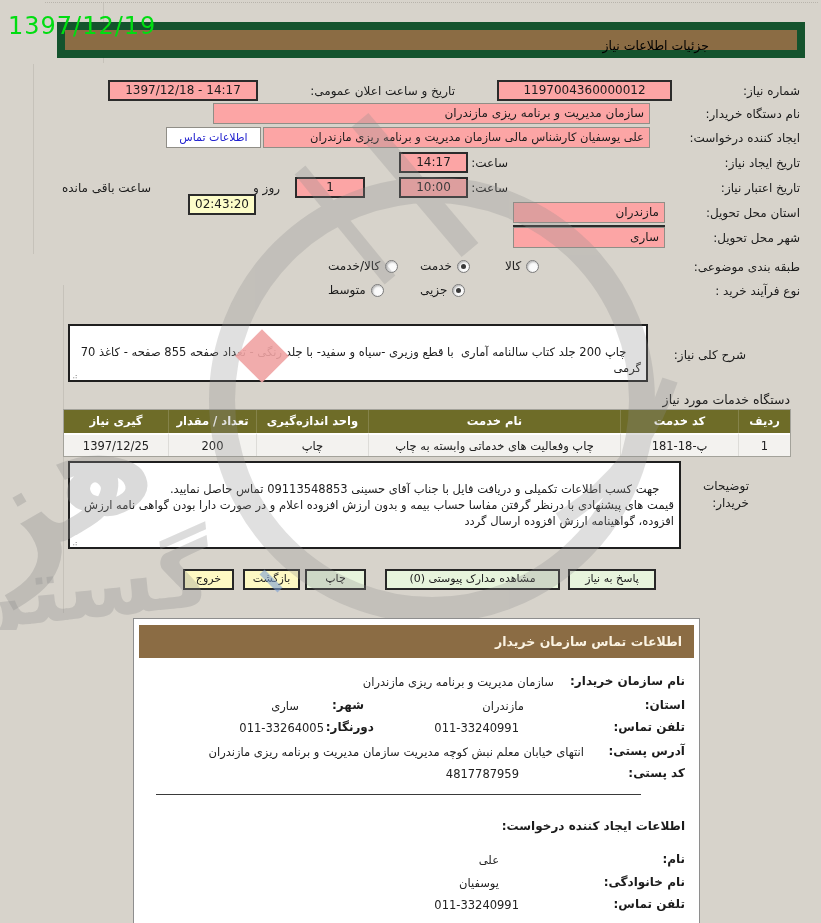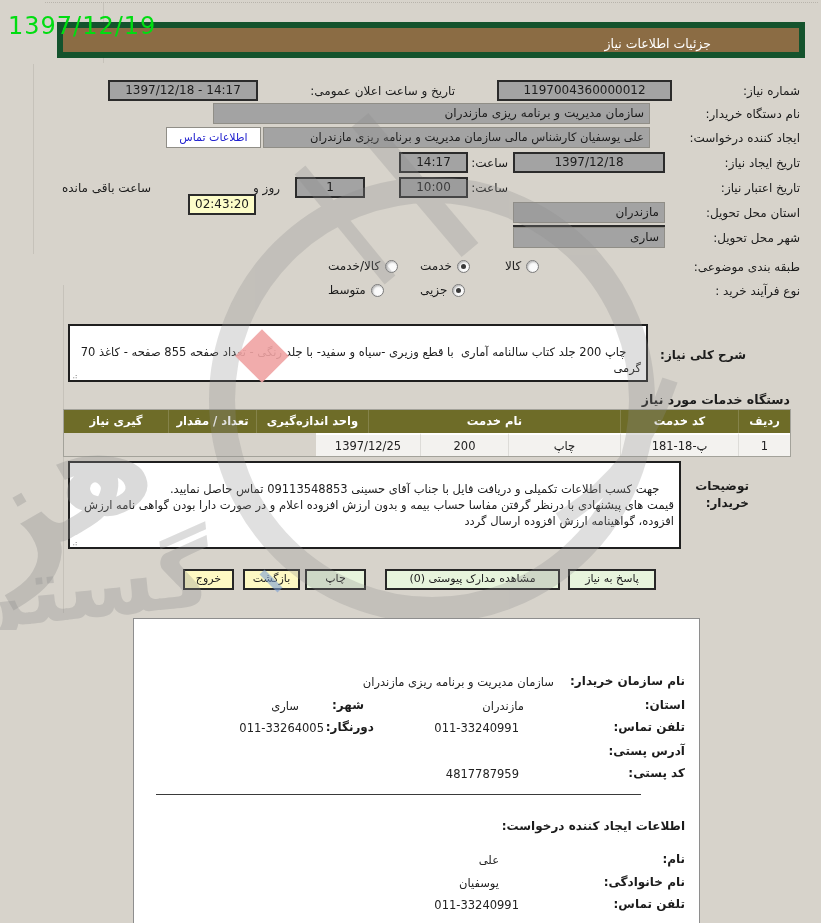--- a/index.html
+++ b/index.html
@@ -1,29 +1,29 @@
 <!DOCTYPE html>
 <html lang="fa" dir="rtl"><head>
 <meta charset="utf-8">
 <style>
   html,body{margin:0;padding:0;background:#d7d3cb;}
   #screen{position:relative;width:821px;height:923px;background:#d7d3cb;overflow:hidden;
           font-family:"DejaVu Sans",sans-serif;direction:rtl;color:#1c1c1c;}
   .lbl{position:absolute;font-size:12px;line-height:20px;white-space:nowrap;color:#1c1c1c;}
-  .blbl{font-weight:bold;}
-  .box{position:absolute;background:#a3a3a3;border:2px solid #2b2b2b;font-size:12px;line-height:17px;
+  .blbl{font-weight:normal;}
+  .box{position:absolute;background:#fca5a5;border:2px solid #2b2b2b;font-size:12px;line-height:17px;
        height:21px;text-align:center;white-space:nowrap;overflow:hidden;box-sizing:border-box;}
   .box.thin{border:1px solid #908e87;line-height:19px;}
   .box.right{text-align:right;padding-left:4px;padding-right:5px;}
   .ltr{direction:ltr;unicode-bidi:embed;}
   .yellow{background:#fdfdc9;}
   .linkbox{position:absolute;background:#fff;border:1px solid #908e87;height:21px;box-sizing:border-box;
            text-align:center;font-size:11px;line-height:19px;color:#2323cf;overflow:hidden;}
-  .hdrbar{position:absolute;background:#8b6c44;border:6px solid #14532d;box-sizing:border-box;
-          color:#ffffff;font-size:12.5px;}
+  .hdrbar{position:absolute;background:#8b6c44;border:8px solid #14532d;box-sizing:border-box;
+          color:#000000;font-size:12.5px;}
   .radio-opt{position:absolute;display:flex;align-items:center;gap:5px;direction:rtl;}
   .radio{width:11px;height:11px;border-radius:50%;border:1px solid #7a7a7a;background:#fbfbfb;
          box-shadow:inset 1px 1px 2px rgba(0,0,0,.3);position:relative;flex:0 0 auto;}
   .radio.sel::after{content:"";position:absolute;left:3px;top:3px;width:5px;height:5px;border-radius:50%;background:#3a3a3a;}
   .radio-opt span.rlabel{font-size:12px;white-space:nowrap;}
   .ta{position:absolute;background:#fff;border:2px solid #1f1f1f;box-sizing:border-box;font-size:11.5px;
       line-height:16px;padding:2px 5px;text-align:right;white-space:pre-wrap;overflow:hidden;}
   .grip{position:absolute;left:2px;bottom:1px;font-size:8px;color:#9a9a9a;line-height:8px;}
   .tbl{position:absolute;display:flex;flex-direction:column;border:1px solid #a3a29a;box-sizing:border-box;}
   .trow{display:flex;direction:rtl;}
@@ -72,21 +72,20 @@
   <div class="box ltr" style="left:108px;top:80px;width:150px;">1397/12/18 - 14:17</div>
 
   <div class="lbl" style="right:21px;top:104px;">نام دستگاه خریدار:</div>
   <div class="box thin right" style="left:213px;top:103px;width:437px;">سازمان مدیریت و برنامه ریزی مازندران</div>
 
   <div class="lbl" style="right:21px;top:128px;">ایجاد کننده درخواست:</div>
   <div class="box thin right" style="left:263px;top:127px;width:387px;font-size:11.5px;">علی یوسفیان کارشناس مالی سازمان مدیریت و برنامه ریزی مازندران</div>
   <div class="linkbox" style="left:166px;top:127px;width:95px;">اطلاعات تماس خریدار</div>
 
   <div class="lbl" style="right:21px;top:153px;">تاریخ ایجاد نیاز:</div>
-  <div class="box ltr" style="left:513px;top:152px;width:152px;">1397/12/18</div>
   <div class="lbl" style="right:313px;top:153px;">ساعت:</div>
   <div class="box ltr" style="left:399px;top:152px;width:69px;">14:17</div>
 
   <div class="lbl" style="right:21px;top:178px;">تاریخ اعتبار نیاز:</div>
   <div class="box ltr" style="left:513px;top:177px;width:152px;margin-top:48px;">1397/12/20</div>
   <div class="lbl" style="right:313px;top:178px;">ساعت:</div>
   <div class="box ltr" style="left:399px;top:177px;width:69px;">10:00</div>
   <div class="box" style="left:295px;top:177px;width:70px;">1</div>
   <div class="lbl" style="left:253px;top:178px;">روز و</div>
   <div class="box yellow ltr" style="left:188px;top:177px;width:68px;font-size:12px;margin-top:17px;">02:43:20</div>
@@ -133,20 +132,21 @@
       <div class="tcell" style="width:52px;">ردیف</div>
       <div class="tcell" style="width:118px;">کد خدمت</div>
       <div class="tcell" style="width:252px;">نام خدمت</div>
       <div class="tcell" style="width:112px;">واحد اندازه‌گیری</div>
       <div class="tcell" style="width:88px;">تعداد / مقدار</div>
       <div class="tcell" style="width:104px;">گیری نیاز</div>
     </div>
     <div class="trow tbody">
       <div class="tcell" style="width:52px;">1</div>
       <div class="tcell" style="width:118px;">پ-18-181</div>
+      <div class="tcell" style="width:252px;">چاپ وفعالیت های خدماتی وابسته به چاپ</div>
       <div class="tcell" style="width:112px;">چاپ</div>
       <div class="tcell" style="width:88px;">200</div>
       <div class="tcell ltr" style="width:104px;">1397/12/25</div>
     </div>
   </div>
 
   <div class="lbl blbl" style="right:72px;top:478px;width:64px;white-space:normal;text-align:right;line-height:17px;">توضیحات خریدار:</div>
   <div class="ta" style="left:68px;top:461px;width:613px;height:88px;">
     <span>جهت کسب اطلاعات تکمیلی و دریافت فایل با جناب آقای حسینی 09113548853 تماس حاصل نمایید.
 قیمت های پیشنهادی با درنظر گرفتن مفاسا حساب بیمه و بدون ارزش افزوده اعلام و در صورت دارا بودن گواهی نامه ارزش افزوده، گواهینامه ارزش افزوده ارسال گردد</span>
@@ -168,34 +168,38 @@
     </g>
     <g fill="#8d8d8d" font-family="DejaVu Sans, sans-serif" font-weight="bold">
       <text x="130" y="430" font-size="140" opacity="0.32" transform="rotate(-30 250 400)">هزاره</text>
       <text x="210" y="590" font-size="92" opacity="0.30" transform="rotate(-6 350 560)">گستران</text>
     </g>
     <rect x="-19" y="-19" width="38" height="38" fill="#efa3a3" opacity="0.9" transform="translate(262 356) rotate(45)"></rect>
     <path d="M 262 572 L 280 590" stroke="#7b9fd4" stroke-width="7" opacity="0.6"></path>
   </svg>
 
   <div id="modal">
+    <div class="mhdr">
+      <span>اطلاعات تماس سازمان خریدار</span>
+    </div>
     <div class="mlbl" style="right:14px;top:55px;">نام سازمان خریدار:</div>
     <div class="mval" style="right:145px;top:56px;">سازمان مدیریت و برنامه ریزی مازندران</div>
 
     <div class="mlbl" style="right:14px;top:79px;">استان:</div>
     <div class="mval" style="right:175px;top:80px;">مازندران</div>
     <div class="mlbl" style="right:335px;top:79px;">شهر:</div>
     <div class="mval" style="right:400px;top:80px;">ساری</div>
 
     <div class="mlbl" style="right:14px;top:101px;">تلفن تماس:</div>
     <div class="mval ltr" style="right:180px;top:102px;">011-33240991</div>
     <div class="mlbl" style="right:325px;top:101px;">دورنگار:</div>
     <div class="mval ltr" style="right:375px;top:102px;">011-33264005</div>
 
     <div class="mlbl" style="right:14px;top:125px;">آدرس پستی:</div>
+    <div class="mval" style="right:115px;top:126px;">انتهای خیابان معلم نبش کوچه مدیریت سازمان مدیریت و برنامه ریزی مازندران</div>
 
     <div class="mlbl" style="right:14px;top:147px;">کد پستی:</div>
     <div class="mval ltr" style="right:180px;top:148px;">4817787959</div>
 
     <div class="msep"></div>
 
     <div class="mlbl" style="right:14px;top:200px;text-align:right;">اطلاعات ایجاد کننده درخواست:</div>
 
     <div class="mlbl" style="right:14px;top:233px;">نام:</div>
     <div class="mval" style="right:200px;top:234px;">علی</div>

